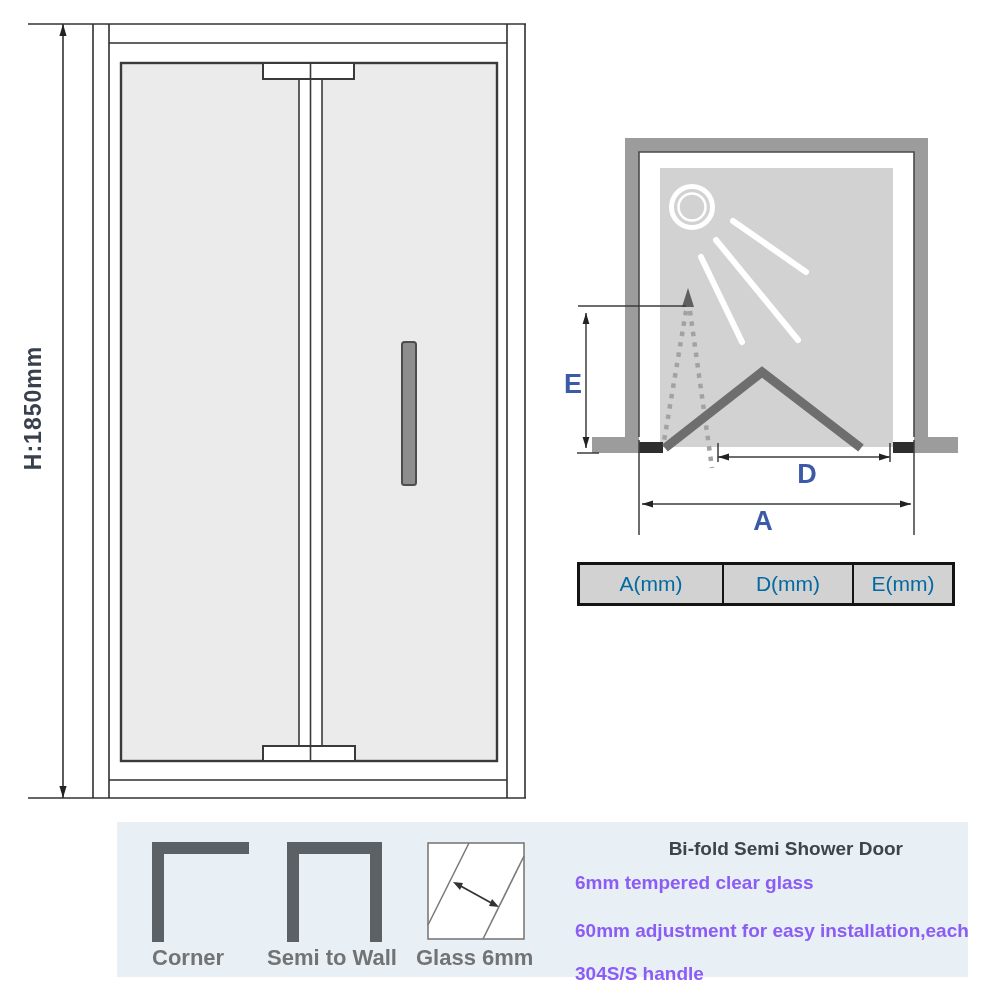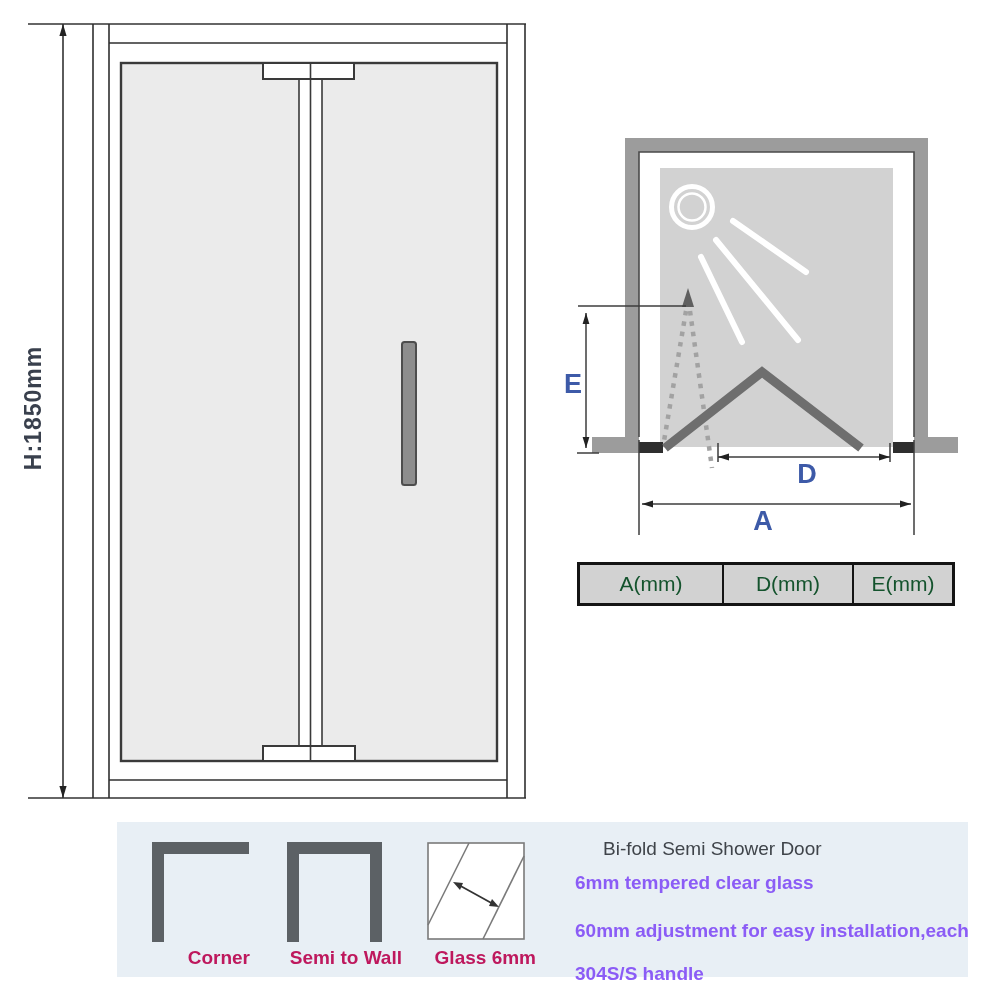--- a/index.html
+++ b/index.html
@@ -19,37 +19,37 @@
   .dim-label{
     font-size:27px;font-weight:bold;color:#3d5aa8;
     width:34px;text-align:center;line-height:32px;
   }
   
   #spec-table{
     left:577px;top:562px;border-collapse:collapse;table-layout:fixed;
   }
   #spec-table td{
     border:2px solid #141414;text-align:center;vertical-align:middle;
-    font-size:21px;color:#14532d;padding:0;
+    font-size:21px;color:#0369a1;padding:0;
   }
   #spec-table{border:3px solid #141414;}
   #spec-table tr.hdr td{background:#d2d2d2;height:38px;}
   #spec-table tr.val td{background:#dce9f2;height:37px;}
   .c1{width:142px;} .c2{width:128px;} .c3{width:98px;}
   
   #info-panel{
     left:117px;top:822px;width:851px;height:155px;background:#e8eff5;
   }
   .legend-label{
-    position:absolute;font-size:19px;font-weight:bold;color:#be185d;
-    text-align:right;white-space:nowrap;top:125px;line-height:22px;
+    position:absolute;font-size:22px;font-weight:bold;color:#737373;
+    text-align:left;white-space:nowrap;top:125px;line-height:22px;
   }
   #product-title{
-    position:absolute;left:486px;top:16px;width:300px;text-align:left;
-    font-size:19px;font-weight:normal;color:#3f444a;white-space:nowrap;line-height:22px;
+    position:absolute;left:486px;top:16px;width:300px;text-align:right;
+    font-size:19px;font-weight:bold;color:#3f444a;white-space:nowrap;line-height:22px;
   }
   .feature-line{
     position:absolute;left:458px;font-size:19px;font-weight:bold;color:#8b5cf6;
     white-space:nowrap;line-height:22px;
   }
 </style>
 </head>
 <body>
 
 <svg class="abs" style="left:0;top:0" width="560" height="820" viewBox="0 0 560 820">

